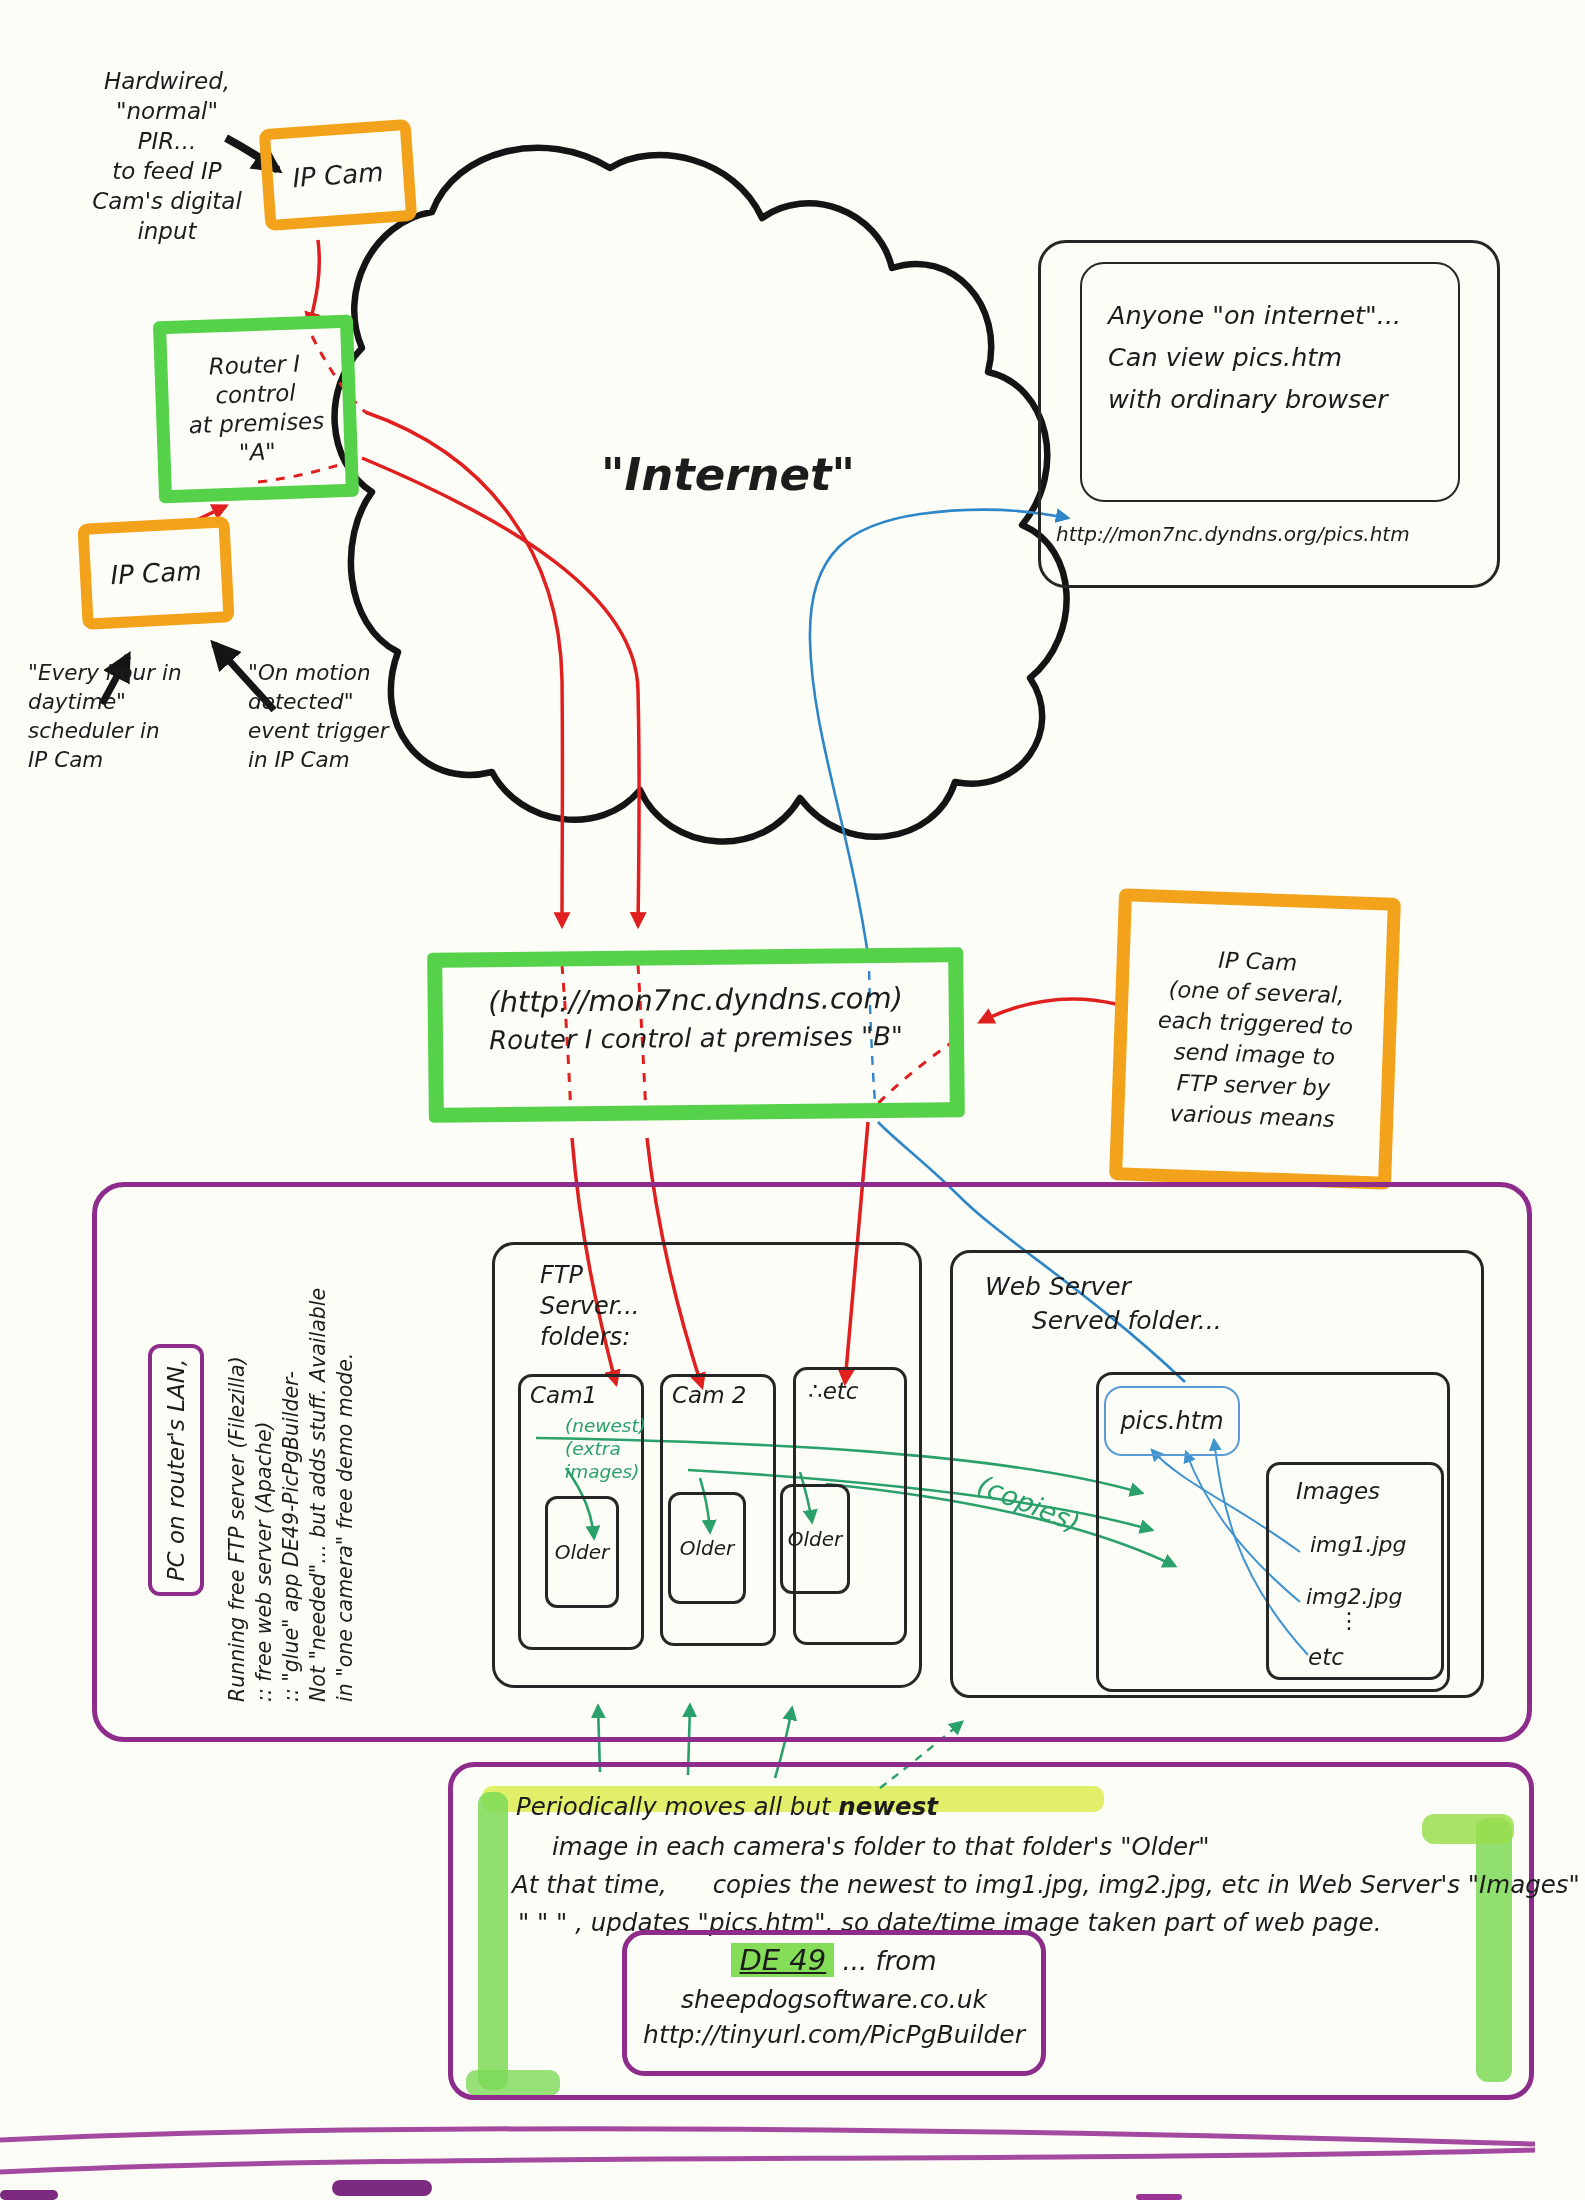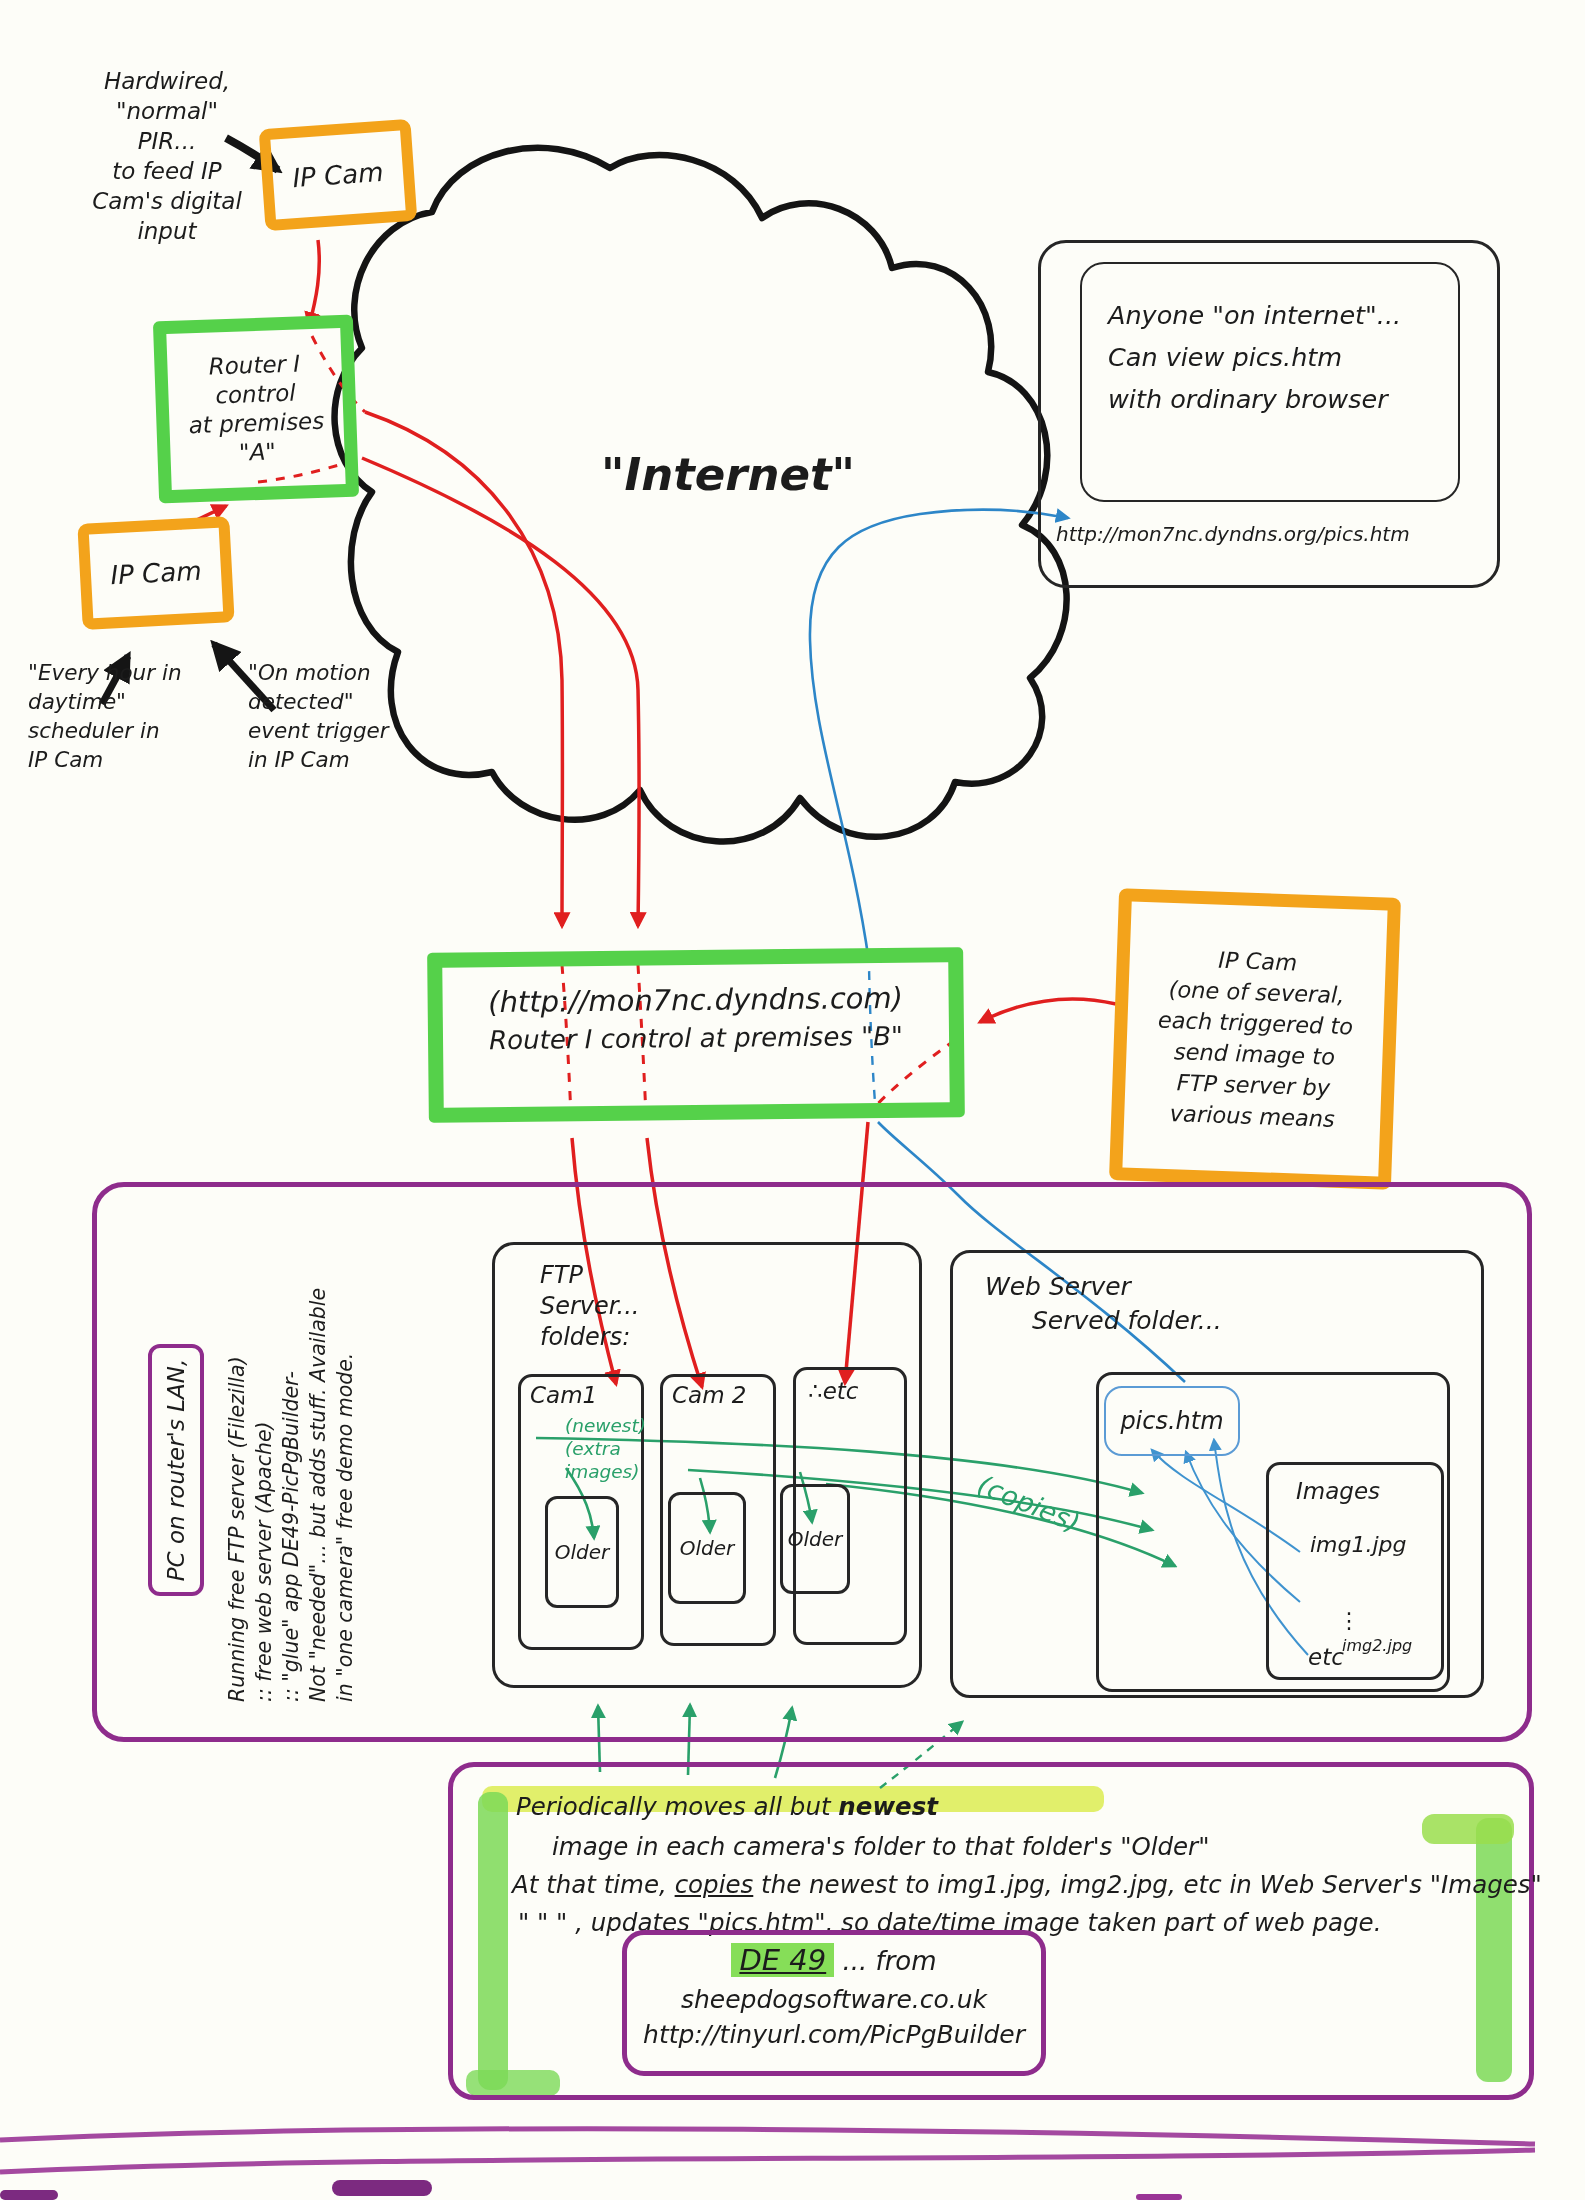--- a/index.html
+++ b/index.html
@@ -199,32 +199,32 @@
   <div class="abs hand" style="left:985px;top:1272px;font-size:25px;">Web Server</div>
   <div class="abs hand" style="left:1032px;top:1306px;font-size:25px;">Served folder...</div>
 
   <div class="box ink" style="left:1096px;top:1372px;width:354px;height:320px;border-width:3px;border-radius:16px;"></div>
   <div class="box blueink flexc" style="left:1104px;top:1386px;width:136px;height:70px;border-width:2.5px;border-radius:18px;">
     <span class="hand" style="font-size:24px;">pics.htm</span>
   </div>
   <div class="box ink" style="left:1266px;top:1462px;width:178px;height:218px;border-width:3px;border-radius:14px;"></div>
   <div class="abs hand" style="left:1296px;top:1478px;font-size:23px;">Images</div>
   <div class="abs hand" style="left:1310px;top:1532px;font-size:22px;">img1.jpg</div>
-  <div class="abs hand" style="left:1306px;top:1636px;font-size:16px;margin-left:36px;">img2.jpg</div>
+  <div class="abs hand" style="left:1306px;top:1584px;font-size:22px;">img2.jpg</div>
   <div class="abs hand" style="left:1338px;top:1608px;font-size:22px;">⋮</div>
   <div class="abs hand" style="left:1308px;top:1644px;font-size:23px;">etc</div>
 
   <div class="box purple" style="left:448px;top:1762px;width:1086px;height:338px;border-width:5px;border-radius:26px;"></div>
 
   <div class="abs hand" style="left:516px;top:1792px;font-size:24.5px;">
     <span>Periodically </span><span style="">moves</span><span> all but </span><span style="font-weight:bold;">newest</span>
   </div>
   <div class="abs hand" style="left:552px;top:1832px;font-size:24.5px;">image in each camera's folder to that folder's "Older"</div>
   <div class="abs hand" style="left:512px;top:1870px;font-size:24.5px;">
-    <span>At that time, </span><span style="text-decoration:underline;">copies</span><span> the newest to img1.jpg, img2.jpg, etc in Web Server's "Images"</span>
+    <span>At that time, </span><span style="margin-left:38px;">copies</span><span> the newest to img1.jpg, img2.jpg, etc in Web Server's "Images"</span>
   </div>
   <div class="abs hand" style="left:518px;top:1908px;font-size:24.5px;">"    "    " , updates "pics.htm", so date/time image taken part of web page.</div>
 
   <div class="box purple" style="left:622px;top:1930px;width:424px;height:146px;border-width:5px;border-radius:22px;text-align:center;">
     <div class="hand" style="margin-top:8px;font-size:26px;">
       <span style="background:#86de58;text-decoration:underline;font-size:29px;padding:0 8px;">DE 49</span>
       <span>... from</span>
     </div>
     <div class="hand" style="margin-top:8px;font-size:25px;">sheepdogsoftware.co.uk</div>
     <div class="hand" style="margin-top:6px;font-size:25px;">http://tinyurl.com/PicPgBuilder</div>

